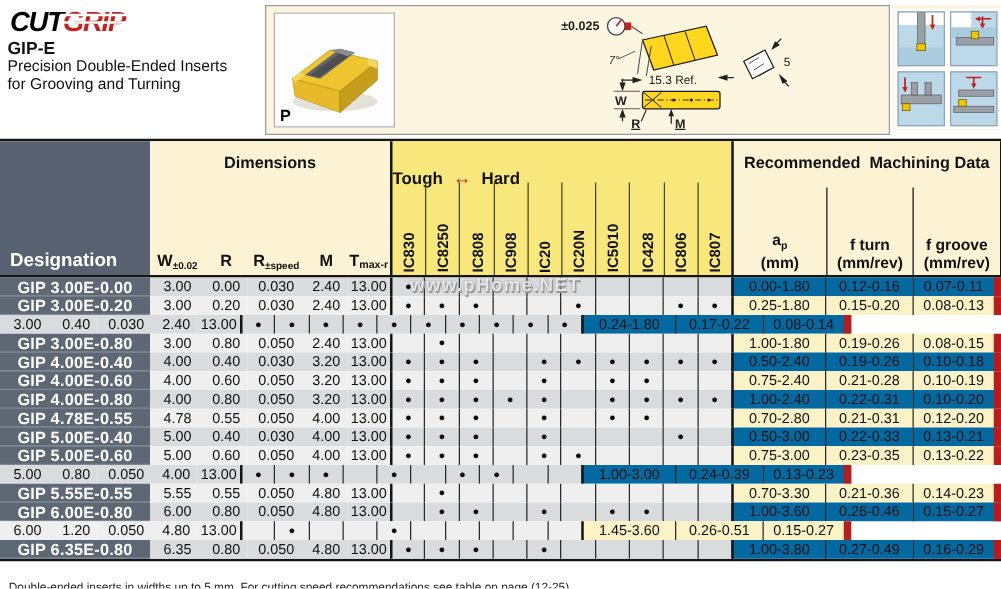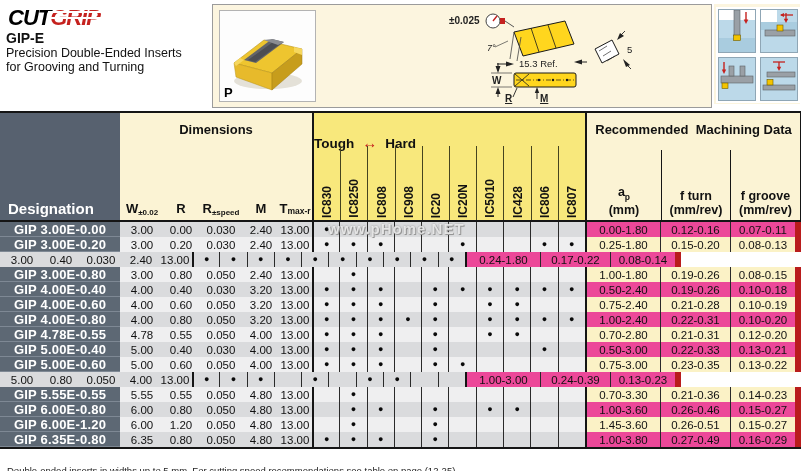--- a/index.html
+++ b/index.html
@@ -69,21 +69,21 @@
         font-size:11.5px;overflow:hidden;}
   .c-d{width:120px;background:#5d6874;color:#fff;font-weight:bold;font-size:13px;
        border-bottom:1px solid #7e8894;letter-spacing:.2px;}
   .c-w{width:44px;} .c-r{width:34px;} .c-rt{width:46px;} .c-m{width:34px;} .c-t{width:34px;}
   .c-g{width:27.3px;border-left:1px solid #2a2a2a;}
   .c-g.first{border-left:2px solid #151515;}
   .c-m1{width:75px;border-left:2px solid #151515;}
   .c-m2{width:70px;border-left:1px solid #2a2a2a;}
   .c-m3{width:71px;border-left:1px solid #2a2a2a;border-right:6px solid #b91c1c;}
   .t-row.a .cg{background:#dadbdd;} .t-row.b .cg{background:#efeff0;}
-  .t-row.a .cy{background:#ec4899;text-align:center;} .t-row.b .cy{background:#fbf2c6;}
+  .t-row.a .cy{background:#0369a1;text-align:center;} .t-row.b .cy{background:#fbf2c6;}
   .dot{font-size:9px;color:#0a0a0a;line-height:1;}
 
   .watermark{position:absolute;left:328px;top:220px;z-index:6;font-weight:bold;font-size:15px;
              letter-spacing:1px;color:rgba(248,248,248,.8);
              text-shadow:0 0 2px #8a8a8a,1px 1px 0 #9a9a9a;}
   .footnote{position:absolute;left:7px;top:465px;width:780px;font-size:9.5px;color:#222;white-space:nowrap;}
 </style>
 </head>
 <body>
 
@@ -714,21 +714,20 @@
         <div class="cell cg c-g">
           <span class="dot">●</span>
         </div>
         <div class="cell cg c-g"></div>
         <div class="cell cg c-g"></div>
         <div class="cell cy c-m1">1.00-3.60</div>
         <div class="cell cy c-m2">0.26-0.46</div>
         <div class="cell cy c-m3">0.15-0.27</div>
       </div>
       <div class="t-row b">
-        <div class="cell c-d">GIP 6.00E-1.20</div>
         <div class="cell cg c-w">6.00</div>
         <div class="cell cg c-r">1.20</div>
         <div class="cell cg c-rt">0.050</div>
         <div class="cell cg c-m">4.80</div>
         <div class="cell cg c-t">13.00</div>
         <div class="cell cg c-g first"></div>
         <div class="cell cg c-g">
           <span class="dot">●</span>
         </div>
         <div class="cell cg c-g"></div>

